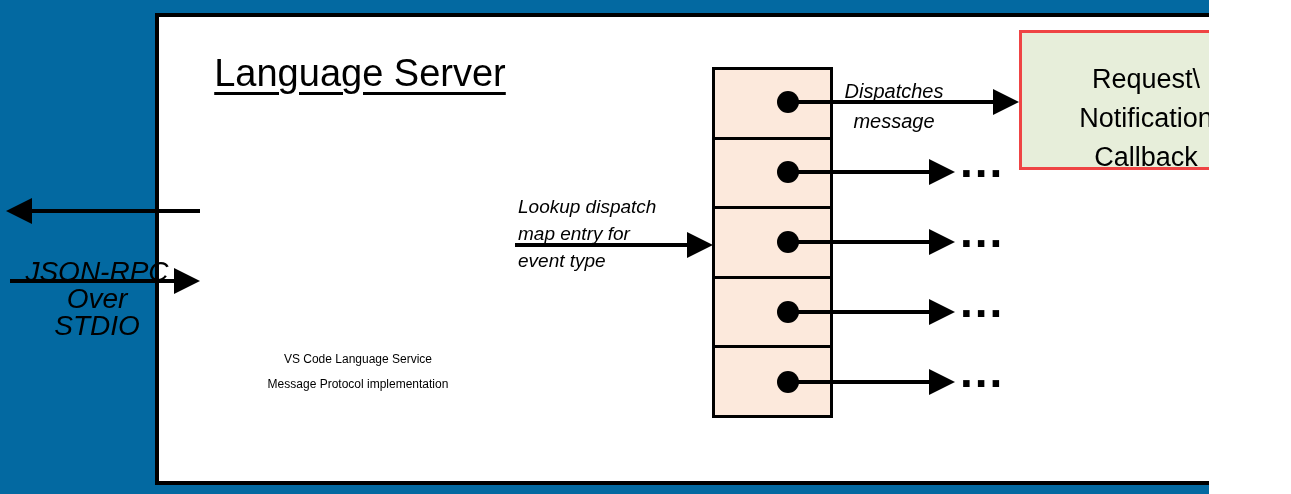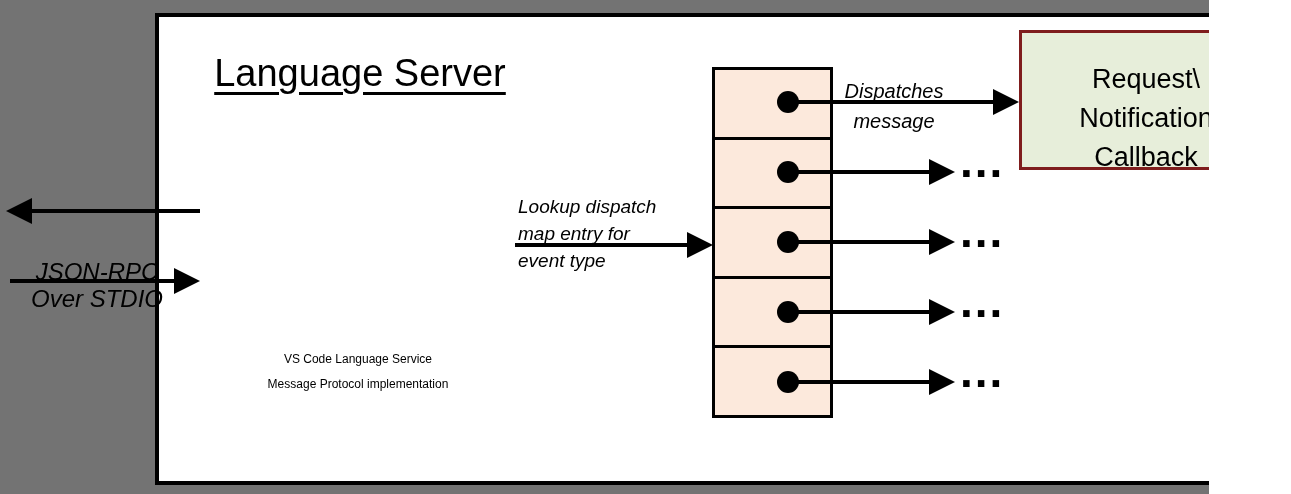--- a/index.html
+++ b/index.html
@@ -1,20 +1,20 @@
 <!DOCTYPE html>
 <html><head>
 <meta charset="utf-8">
 <style>
   html,body{margin:0;padding:0;background:#ffffff;}
   .canvas{
     position:relative;
     width:1209px;
     height:494px;
-    background:#737373;
+    background:#0369a1;
     font-family:"Liberation Sans", sans-serif;
     color:#000000;
     overflow:hidden;
   }
   .abs{position:absolute;}
   .preline{white-space:pre-line;margin-top:36px;}
   .italic{font-style:italic;}
 
   .outer-box{
     left:155px; top:13px; width:1126px; height:472px;
@@ -30,21 +30,21 @@
     background:#e9e8f1; border:3px solid #000; box-sizing:border-box;
     display:flex; align-items:center; justify-content:center;
     font-size:28px; line-height:37px; text-align:center;
   }
   .msg-caption{
     left:180px; top:311px; width:356px;
     font-size:12px; line-height:25px; text-align:center;
   }
   .jsonrpc-label{
     left:22px; top:222px; width:150px;
-    font-size:24px; line-height:27px; text-align:center;
+    font-size:28px; line-height:27px; text-align:center;
   }
   .lookup-label{
     left:518px; top:157px; width:176px;
     font-size:19px; line-height:27px; text-align:left;
   }
   .dispatches-label{
     left:831px; top:40px; width:126px;
     font-size:20px; line-height:30px; text-align:center;
   }
   .dispatch-map{
@@ -54,21 +54,21 @@
     display:flex; flex-direction:column;
   }
   .dispatch-map .cell{flex:1; border-bottom:3px solid #000;}
   .dispatch-map .cell:last-child{border-bottom:none;}
   .map-caption{
     left:662px; top:424px; width:221px;
     font-size:20px; line-height:26px; text-align:center;
   }
   .callback-box{
     left:1019px; top:30px; width:254px; height:140px;
-    background:#e7eeda; border:3px solid #7f1d1d; box-sizing:border-box;
+    background:#e7eeda; border:3px solid #ef4444; box-sizing:border-box;
     display:flex; align-items:center; justify-content:center;
     font-size:27px; line-height:39px; text-align:center;
   }
   .callbacks-note{
     left:1003px; top:188px; width:282px;
     font-size:20px; line-height:28px; text-align:center;
   }
   .ellipsis{
     width:54px; left:960px;
     font-size:46px; line-height:46px; font-weight:bold; letter-spacing:2px;

